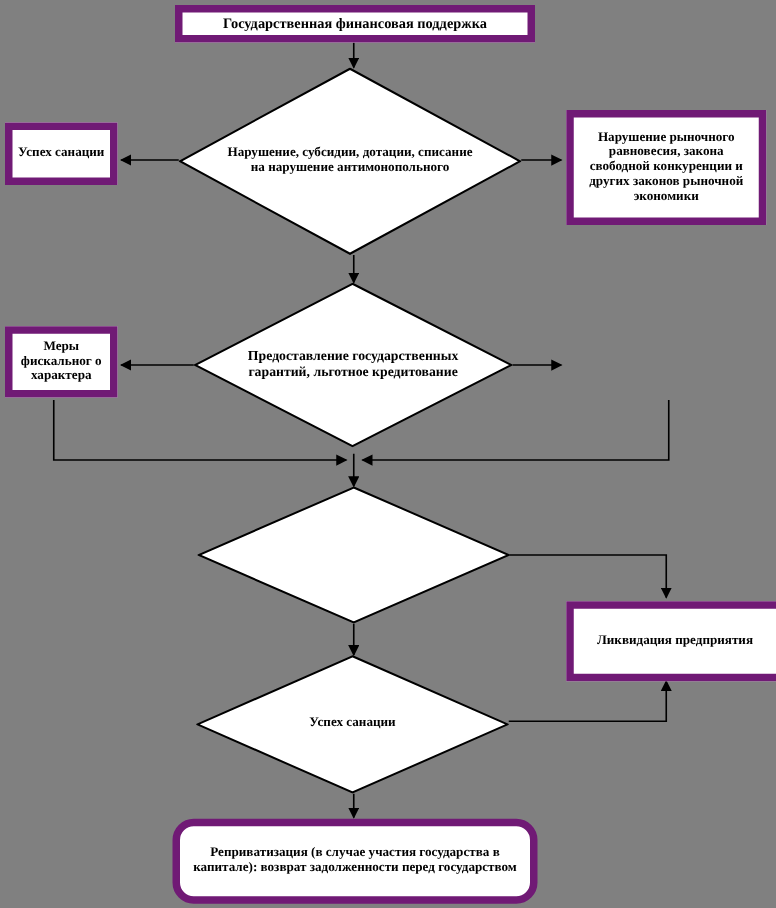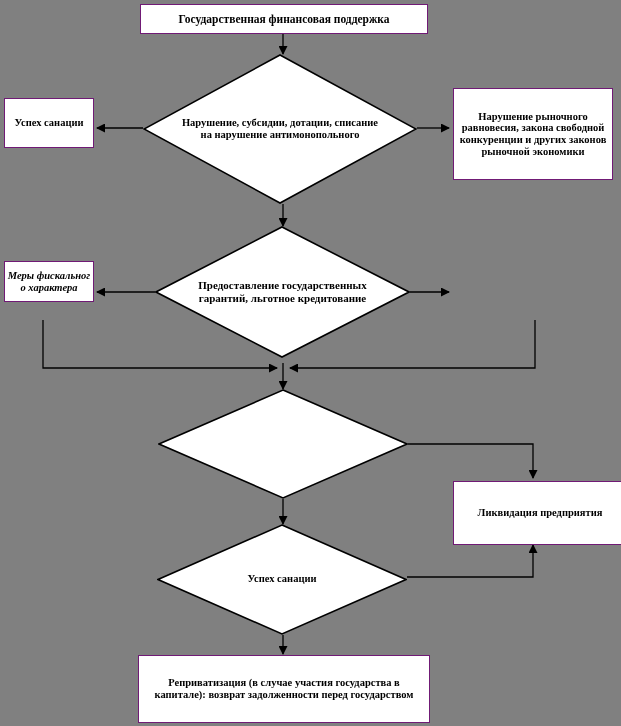--- a/index.html
+++ b/index.html
@@ -15,21 +15,21 @@
     position:absolute;
     display:flex;align-items:center;justify-content:center;
     text-align:center;
     font-weight:bold;
     color:#000;
     box-sizing:border-box;
     line-height:1.12;
   }
   .rect{
     background:#ffffff;
-    border:1px solid #701a75;
+    border:6px solid #701a75;
   }
   .diamond-wrap{position:absolute;}
   .diamond-shape{position:absolute;left:0;top:0;width:100%;height:100%;}
   .diamond-label{
     position:absolute;left:14%;top:0;width:72%;height:100%;
     display:flex;align-items:center;justify-content:center;
     text-align:center;font-weight:bold;color:#000;line-height:1.16;
     pointer-events:none;
   }
   .svg-lines{position:absolute;left:0;top:0;width:621px;height:726px;pointer-events:none;}
@@ -94,21 +94,21 @@
     <span>Нарушение рыночного равновесия, закона свободной конкуренции и других  законов рыночной экономики</span>
   </div>
 
   <div class="diamond-wrap" style="left:155px;top:226px;width:255px;height:132px;">
     <svg class="diamond-shape" viewBox="0 0 255 132" preserveAspectRatio="none">
       <polygon points="127,1 254,66 127,131 1,66" fill="#ffffff" stroke="#000000" stroke-width="1.6"></polygon>
     </svg>
     <div class="diamond-label" style="font-size:11px;">Предоставление государственных гарантий, льготное кредитование</div>
   </div>
 
-  <div class="node rect" style="left:4px;top:261px;width:90px;height:41px;font-size:10.5px;font-style:italic;">
+  <div class="node rect" style="left:4px;top:261px;width:90px;height:57px;font-size:10.5px;">
     <span>Меры фискальног о характера</span>
   </div>
 
 
   <div class="diamond-wrap" style="left:158px;top:389px;width:250px;height:110px;">
     <svg class="diamond-shape" viewBox="0 0 250 110" preserveAspectRatio="none">
       <polygon points="125,1 249,55 125,109 1,55" fill="#ffffff" stroke="#000000" stroke-width="1.6"></polygon>
     </svg>
   </div>
 
@@ -116,17 +116,17 @@
     <span>Ликвидация предприятия</span>
   </div>
 
   <div class="diamond-wrap" style="left:157px;top:524px;width:250px;height:111px;">
     <svg class="diamond-shape" viewBox="0 0 250 111" preserveAspectRatio="none">
       <polygon points="125,1 249,55.5 125,110 1,55.5" fill="#ffffff" stroke="#000000" stroke-width="1.6"></polygon>
     </svg>
     <div class="diamond-label" style="font-size:10.5px;">Успех санации</div>
   </div>
 
-  <div class="node rect" style="left:138px;top:655px;width:292px;height:68px;font-size:10.5px;padding:17px 8px;">
+  <div class="node rect" style="left:138px;top:655px;width:292px;height:68px;font-size:10.5px;padding:17px 8px;border-radius:17px;">
     <span>Реприватизация (в случае участия государства в капитале): возврат задолженности перед государством</span>
   </div>
 
 </div>
 
 </body></html>

